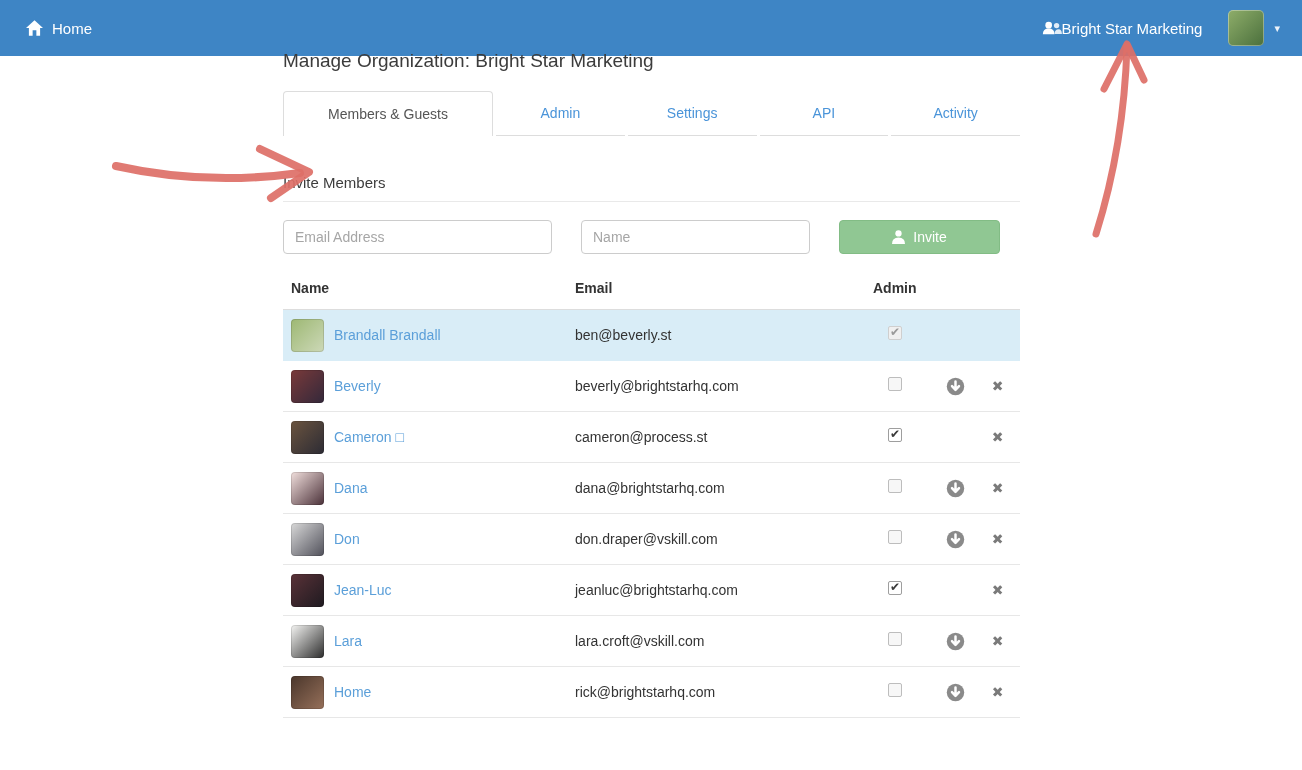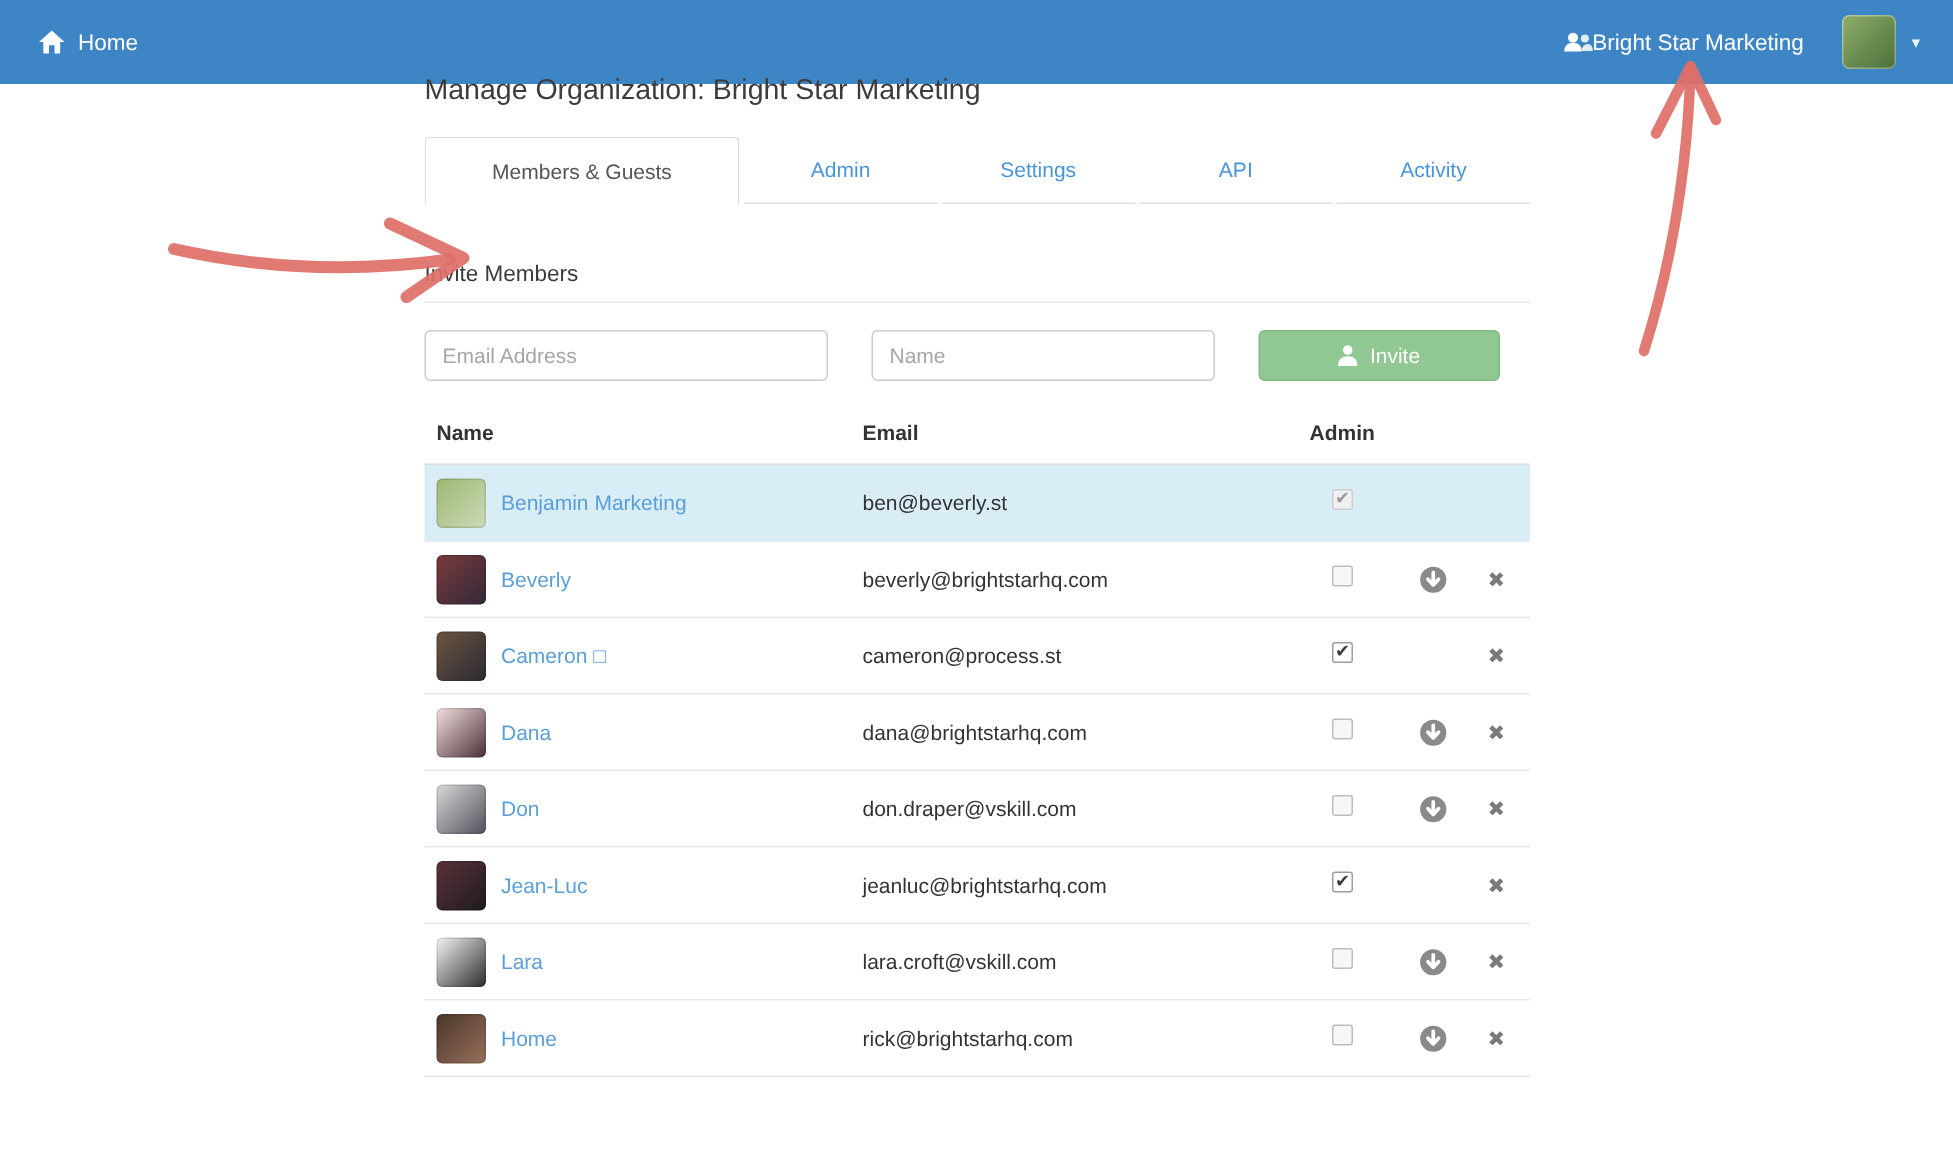--- a/index.html
+++ b/index.html
@@ -171,21 +171,21 @@
       <div class="col-name">Name</div>
       <div class="col-email">Email</div>
       <div class="col-admin">Admin</div>
       <div class="col-demote"></div>
       <div class="col-remove"></div>
     </div>
 
     <div class="trow highlight">
       <div class="col-name">
         <span class="avatar" style="background: linear-gradient(135deg, rgb(157, 184, 115) 0%, rgb(205, 217, 184) 100%);"></span>
-        <a class="name-link">Benjamin Marketing</a>
+        <a class="name-link">Brandall Brandall</a>
       </div>
       <div class="col-email">ben@beverly.st</div>
       <div class="col-admin"><span class="cb checked disabled"></span></div>
       <div class="col-demote">
           <span class="demote-btn" style="visibility: hidden;"><svg width="19" height="19" viewBox="0 0 20 20">
               <circle cx="10" cy="10" r="9.2" fill="#8a8a8a"></circle>
               <path d="M10 4.8 v8.2 M6.3 9.6 L10 13.6 L13.7 9.6" stroke="#fff" stroke-width="2.6" fill="none" stroke-linecap="round" stroke-linejoin="round"></path>
             </svg></span>
         </div>
       <div class="col-remove">

